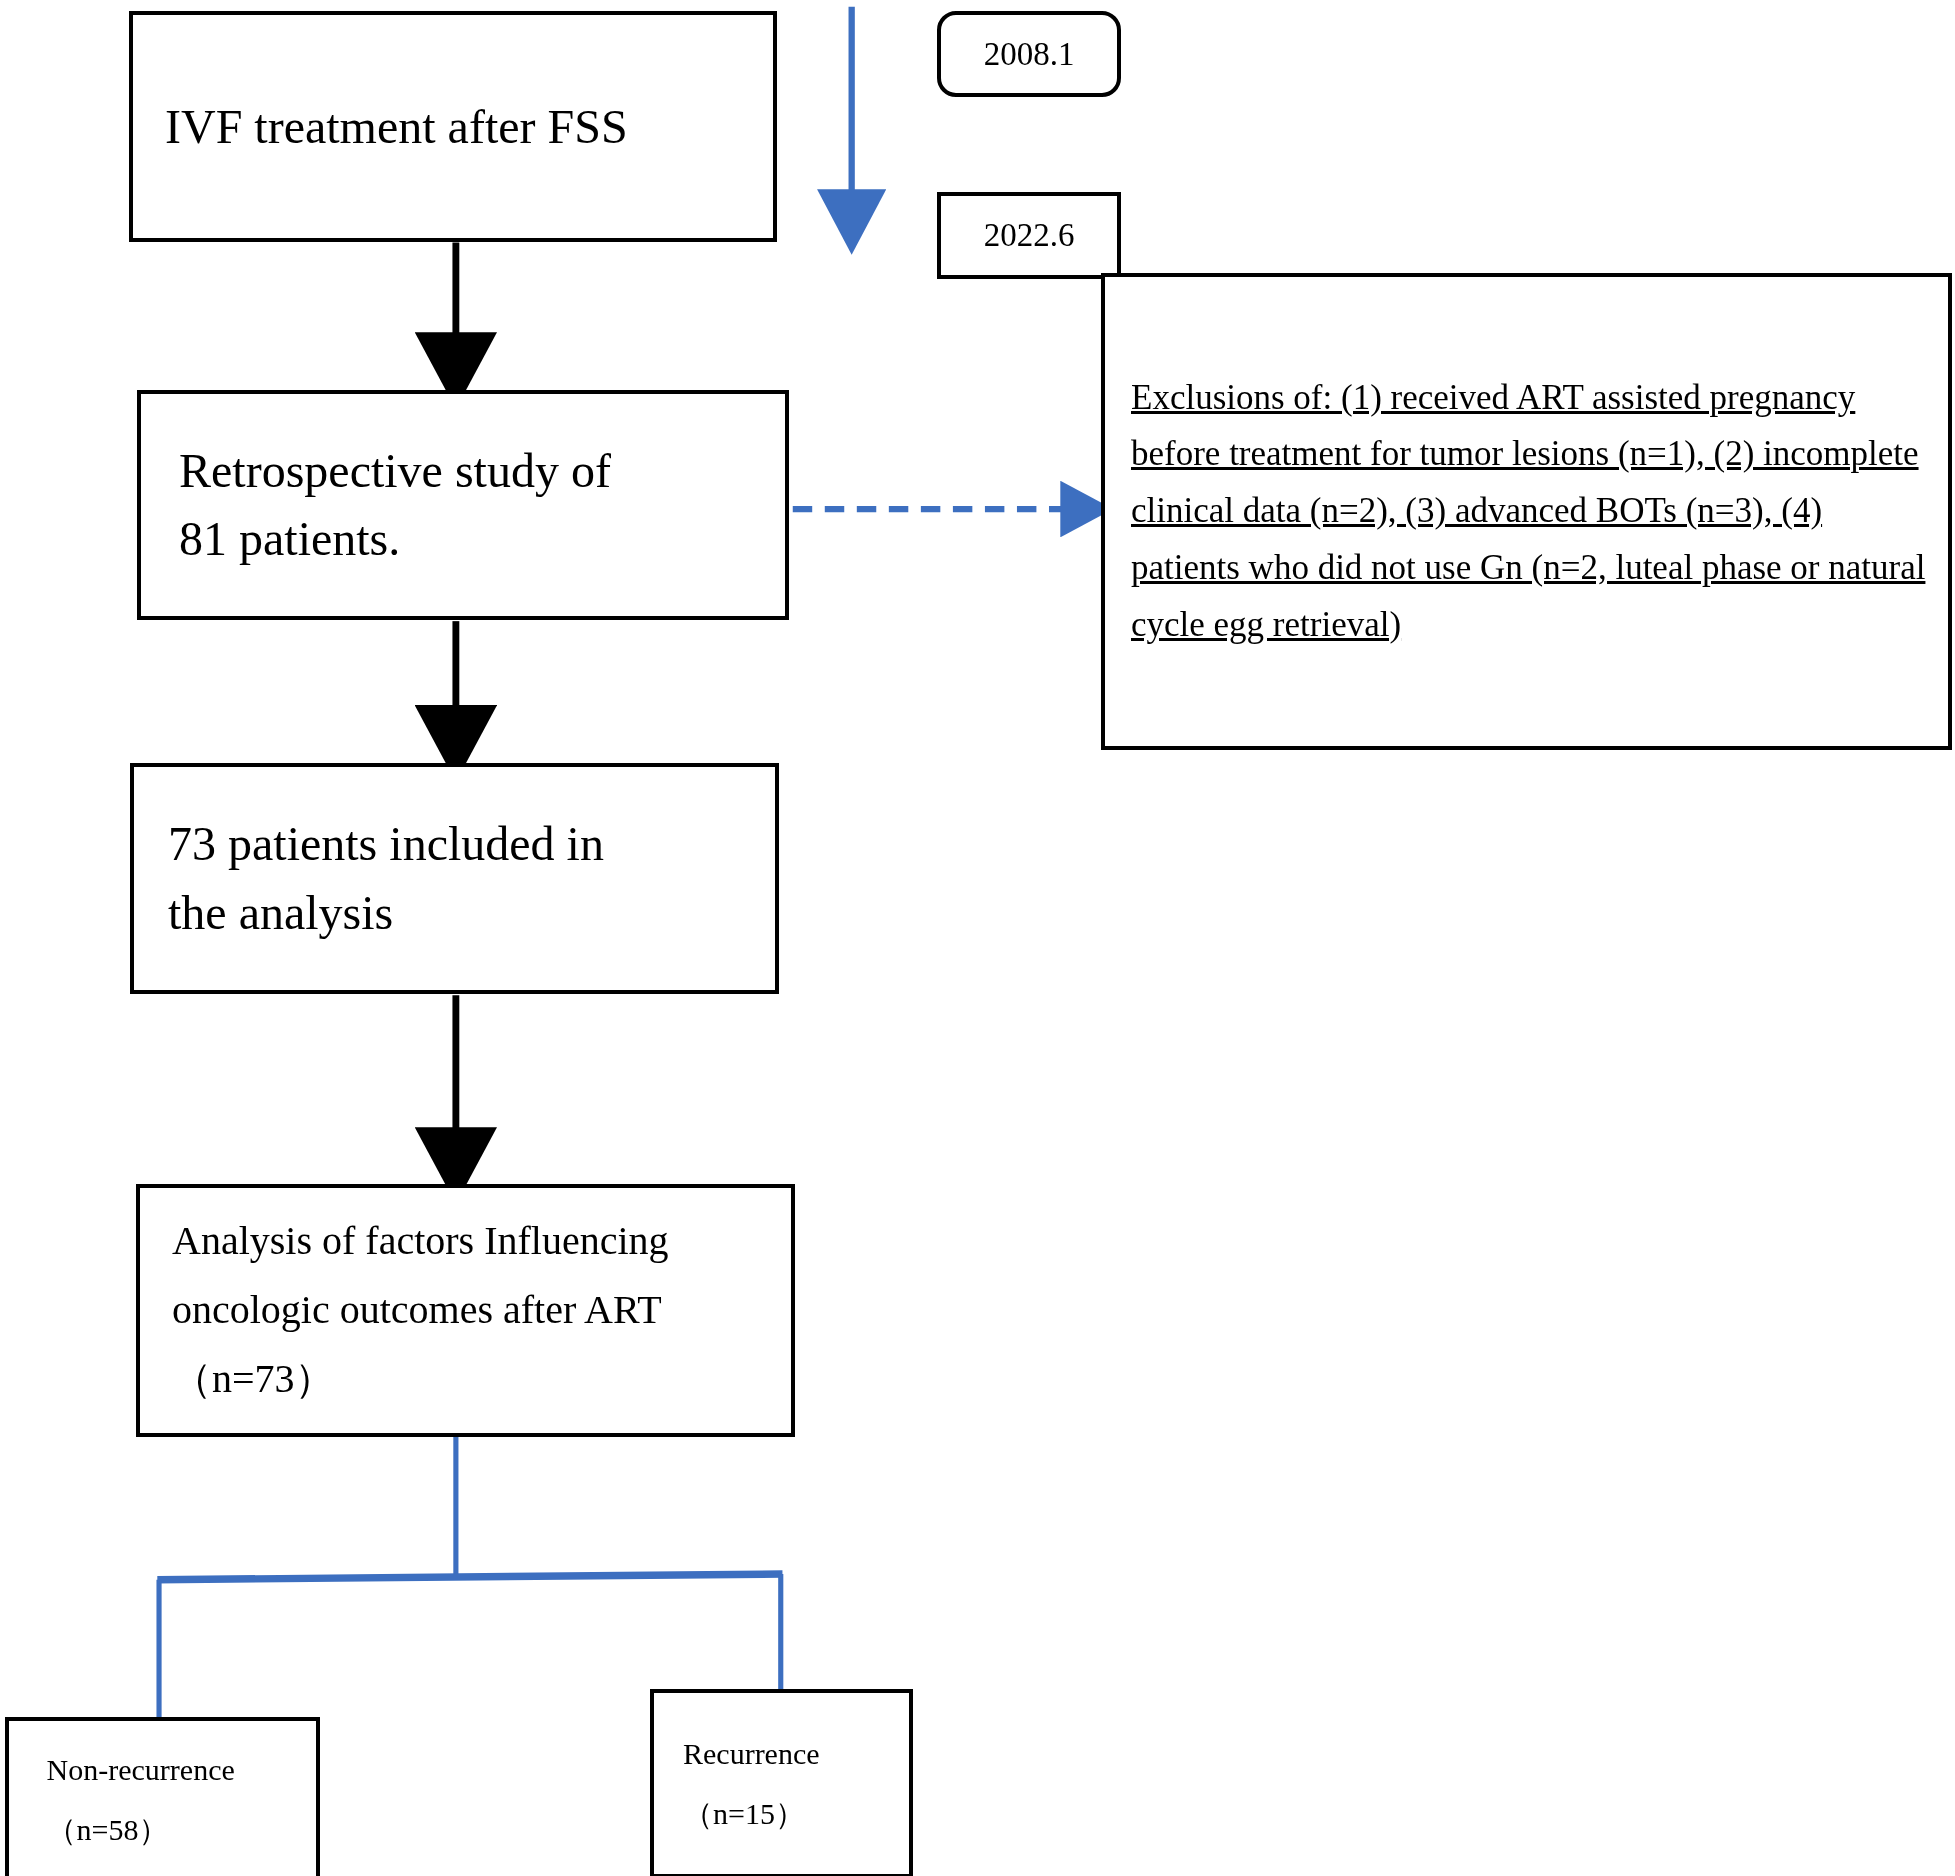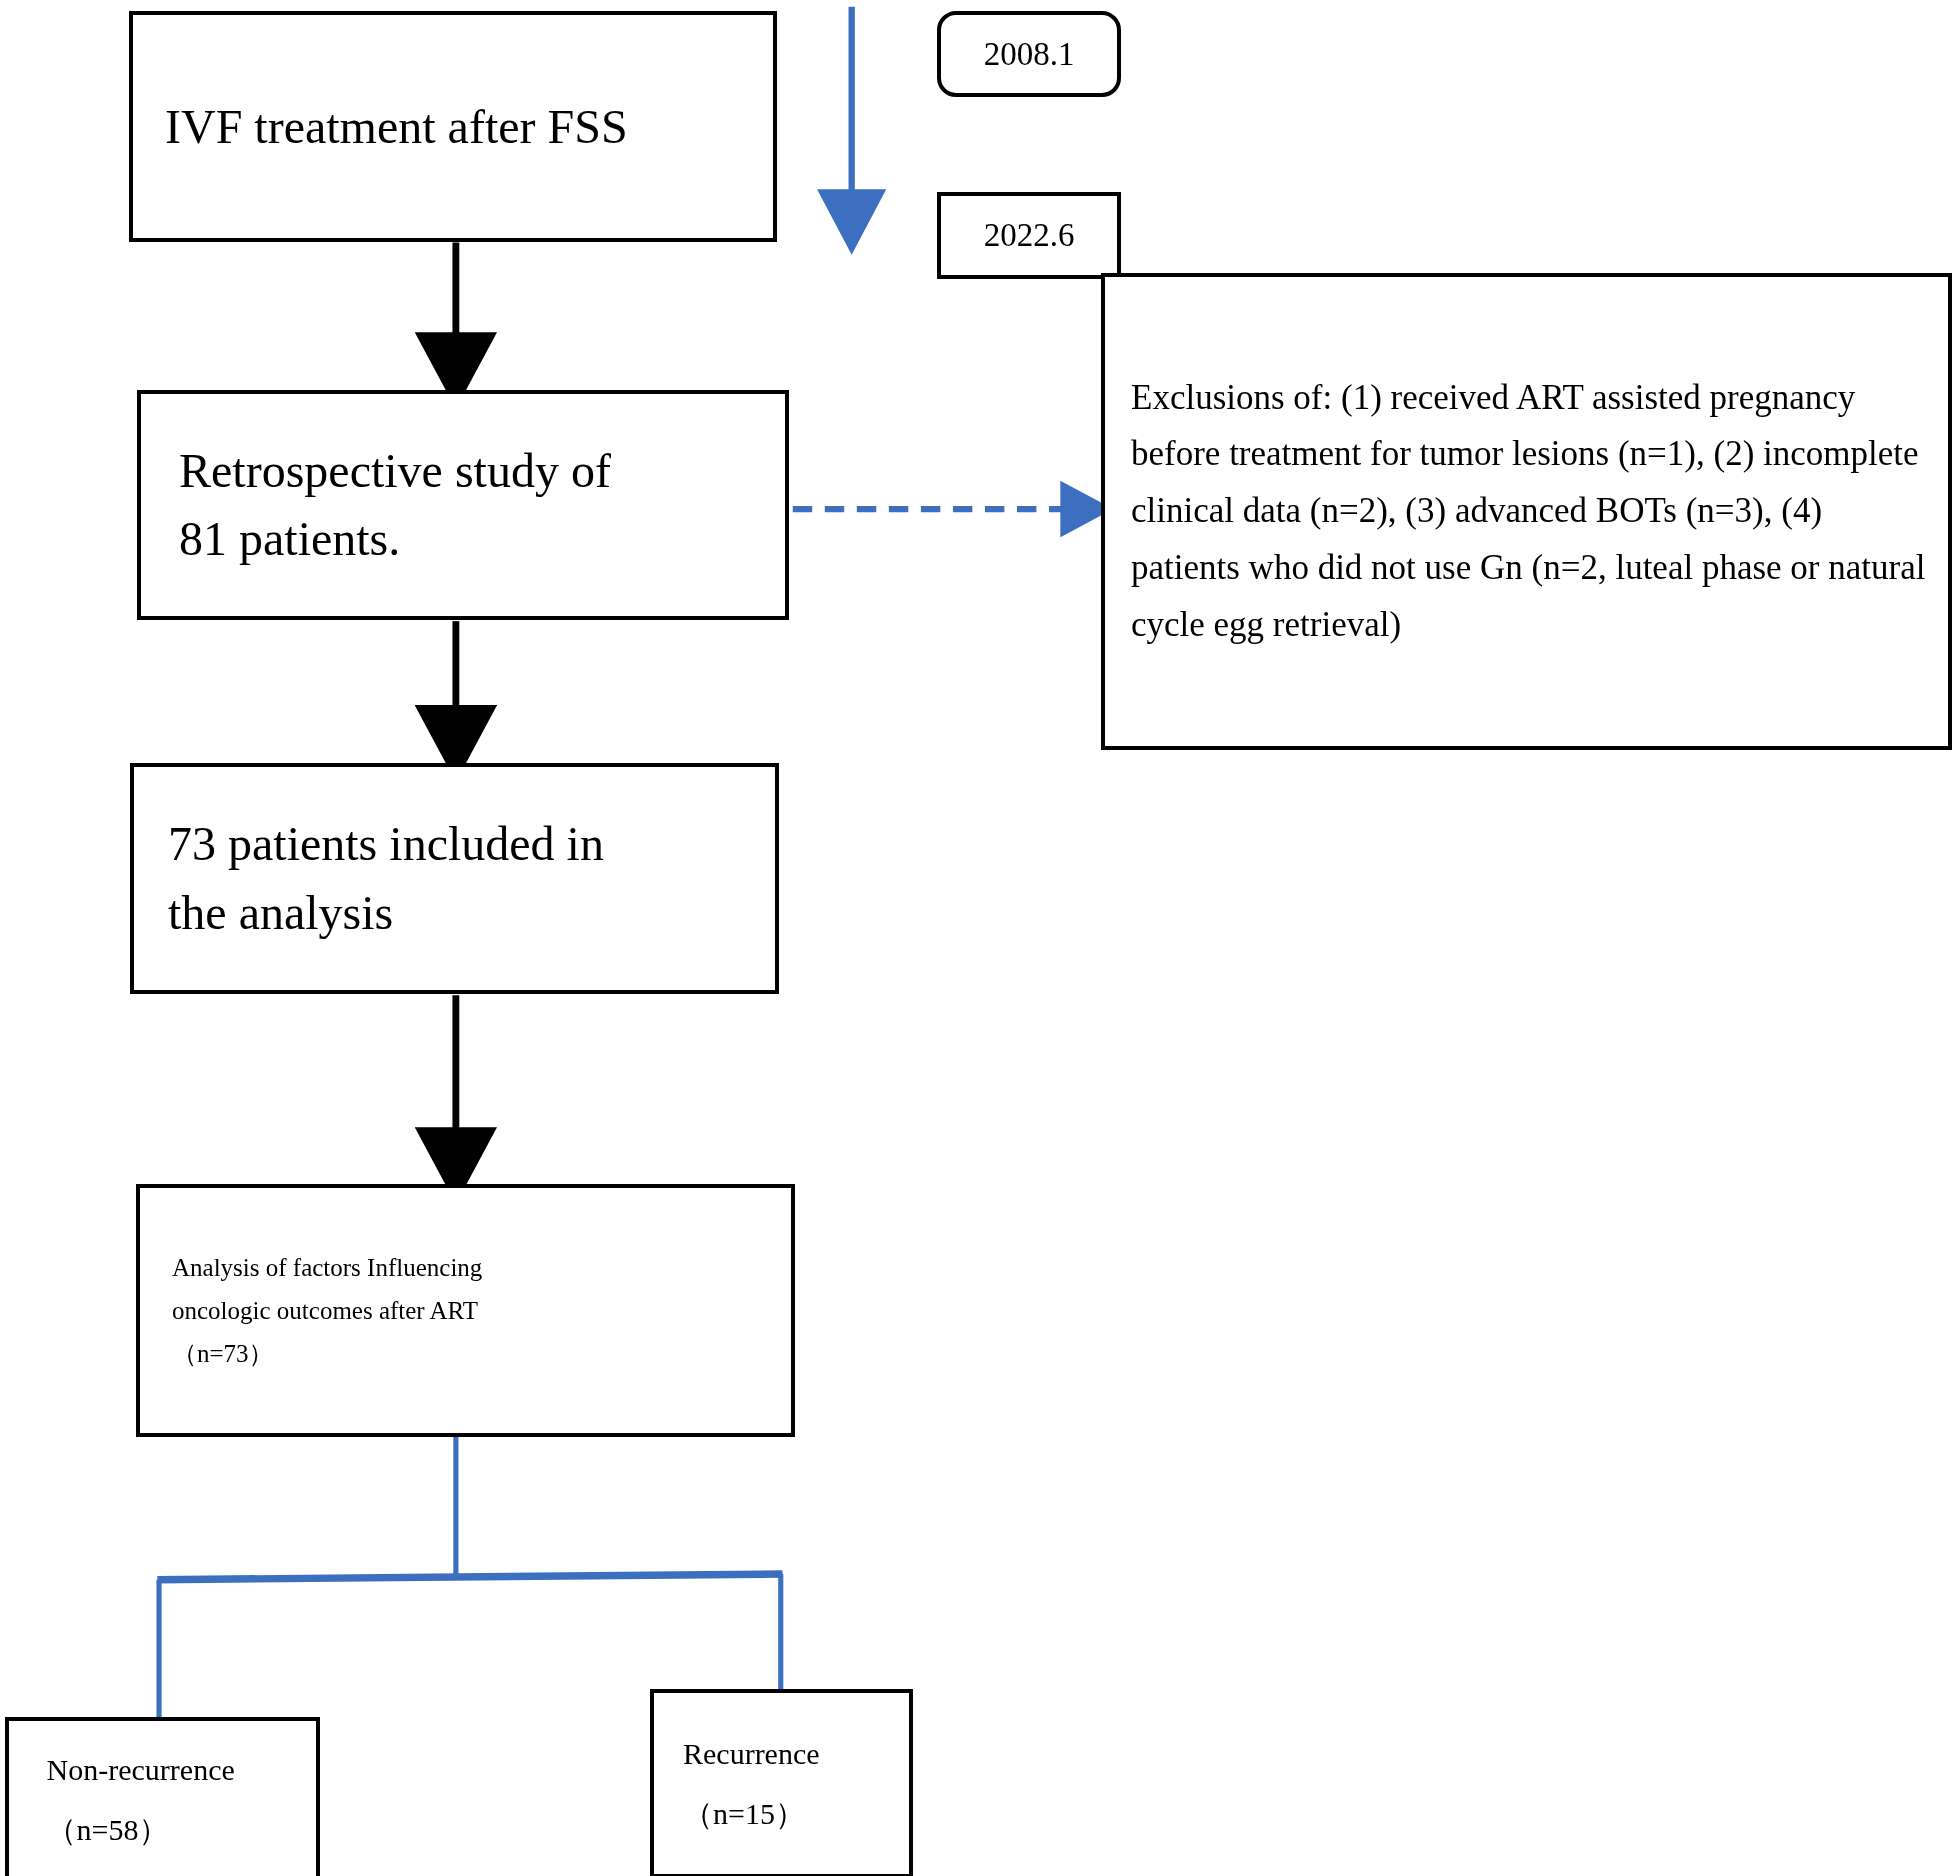--- a/index.html
+++ b/index.html
@@ -71,40 +71,41 @@
   
   #box-exclusions {
     left: 1101px; top: 273px; width: 851px; height: 477px;
     padding-left: 26px; padding-right: 19.5px;
     justify-content: center;
   }
   #box-exclusions .line {
     font-size: 35px;
     line-height: 1.62;
     white-space: normal;
+    text-decoration: underline;
   }
 
   
   #box-included {
     left: 130px; top: 763px; width: 649px; height: 231px;
     padding-left: 34px; padding-right: 11.4px;
   }
   #box-included .line {
     font-size: 48px;
     line-height: 1.42;
   }
 
   
   #box-analysis {
     left: 136px; top: 1184px; width: 659px; height: 253px;
     padding-left: 32px; padding-right: 11.4px;
     justify-content: center;
   }
   #box-analysis .line {
-    font-size: 25px;
+    font-size: 40px;
     line-height: 1.72;
   }
 
   
   #box-nonrecurrence {
     left: 4.6px; top: 1717px; width: 315px; height: 166px;
     padding-left: 38px; padding-right: 8px;
     justify-content: center;
   }
   #box-recurrence {

